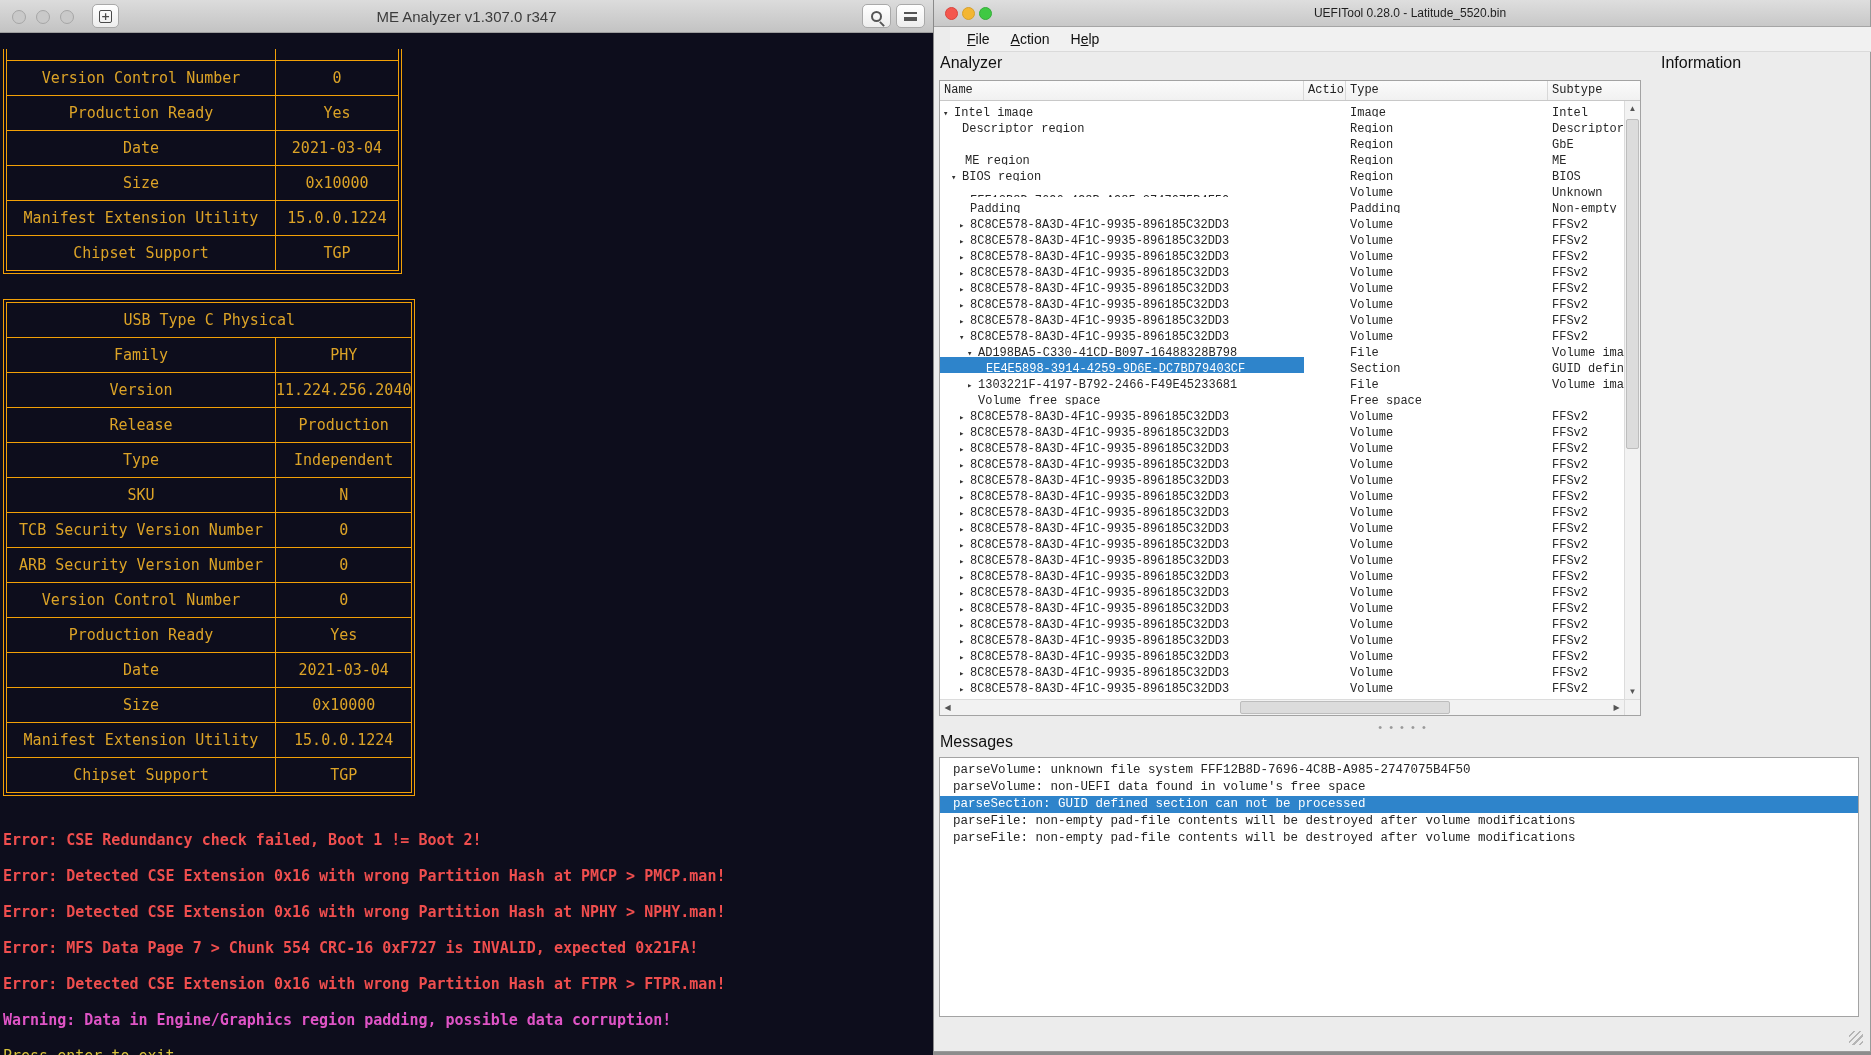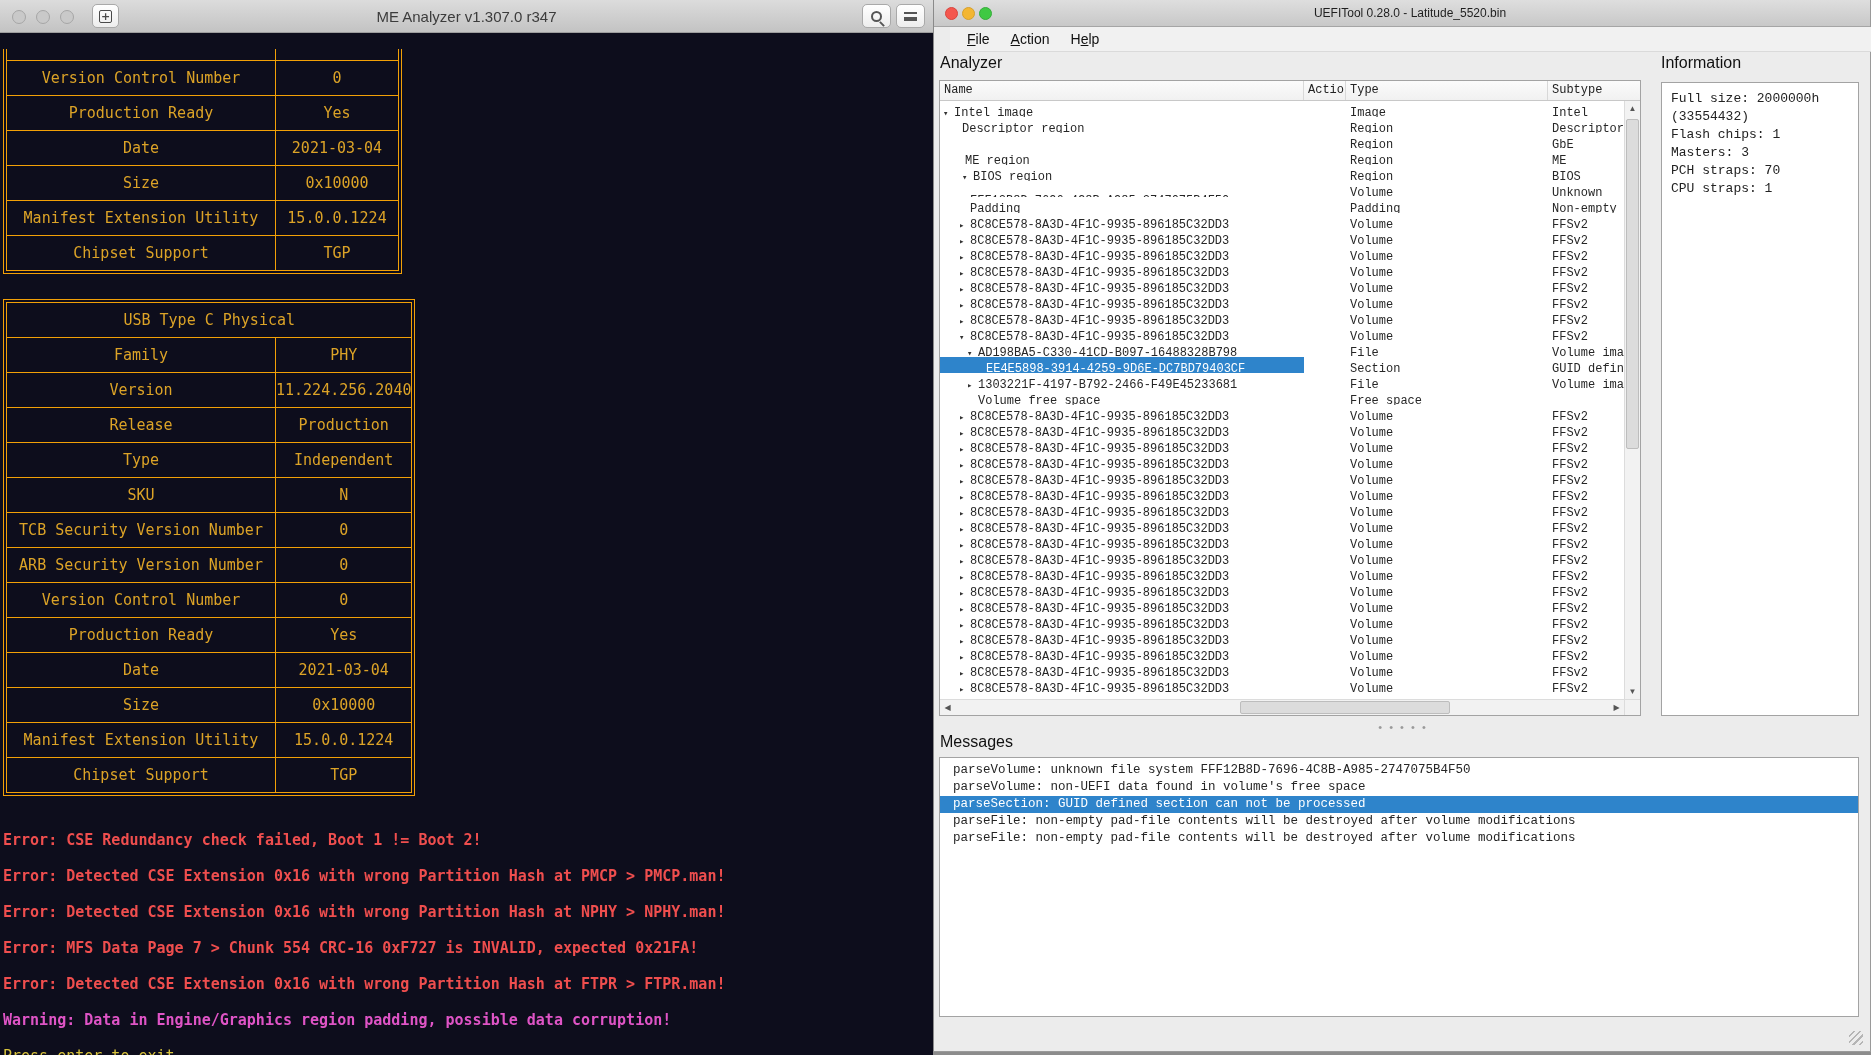--- a/index.html
+++ b/index.html
@@ -263,21 +263,21 @@
       <div class="th-cell" id="th-name">Name</div>
       <div class="th-cell" id="th-action">Action</div>
       <div class="th-cell" id="th-type">Type</div>
       <div class="th-cell" id="th-subtype">Subtype</div>
     </div>
     <div id="tree-rows">
         <div class="tree-row"><div class="cell-name" style="padding-left: 3px;"><span class="tw-arrow">▾</span><span>Intel image</span></div><div class="cell-action"></div><div class="cell-type">Image</div><div class="cell-subtype">Intel</div></div>
         <div class="tree-row"><div class="cell-name" style="padding-left: 11px;"><span class="tw-arrow"></span><span>Descriptor region</span></div><div class="cell-action"></div><div class="cell-type">Region</div><div class="cell-subtype">Descriptor</div></div>
         <div class="tree-row"><div class="cell-name" style="padding-left: 11px; margin-top: 36px;"><span class="tw-arrow"></span><span>GbE region</span></div><div class="cell-action"></div><div class="cell-type">Region</div><div class="cell-subtype">GbE</div></div>
         <div class="tree-row"><div class="cell-name" style="padding-left: 14px;"><span class="tw-arrow"></span><span>ME region</span></div><div class="cell-action"></div><div class="cell-type">Region</div><div class="cell-subtype">ME</div></div>
-        <div class="tree-row"><div class="cell-name" style="padding-left: 22px;"><span class="tw-arrow">▾</span><span>BIOS region</span></div><div class="cell-action"></div><div class="cell-type">Region</div><div class="cell-subtype">BIOS</div></div>
+        <div class="tree-row"><div class="cell-name" style="padding-left: 11px;"><span class="tw-arrow">▾</span><span>BIOS region</span></div><div class="cell-action"></div><div class="cell-type">Region</div><div class="cell-subtype">BIOS</div></div>
         <div class="tree-row"><div class="cell-name" style="padding-left: 19px; margin-top: 8px;"><span class="tw-arrow"></span><span>FFF12B8D-7696-4C8B-A985-2747075B4F50</span></div><div class="cell-action"></div><div class="cell-type">Volume</div><div class="cell-subtype">Unknown</div></div>
         <div class="tree-row"><div class="cell-name" style="padding-left: 19px;"><span class="tw-arrow"></span><span>Padding</span></div><div class="cell-action"></div><div class="cell-type">Padding</div><div class="cell-subtype">Non-empty</div></div>
         <div class="tree-row"><div class="cell-name" style="padding-left: 19px;"><span class="tw-arrow">▸</span><span>8C8CE578-8A3D-4F1C-9935-896185C32DD3</span></div><div class="cell-action"></div><div class="cell-type">Volume</div><div class="cell-subtype">FFSv2</div></div>
         <div class="tree-row"><div class="cell-name" style="padding-left: 19px;"><span class="tw-arrow">▸</span><span>8C8CE578-8A3D-4F1C-9935-896185C32DD3</span></div><div class="cell-action"></div><div class="cell-type">Volume</div><div class="cell-subtype">FFSv2</div></div>
         <div class="tree-row"><div class="cell-name" style="padding-left: 19px;"><span class="tw-arrow">▸</span><span>8C8CE578-8A3D-4F1C-9935-896185C32DD3</span></div><div class="cell-action"></div><div class="cell-type">Volume</div><div class="cell-subtype">FFSv2</div></div>
         <div class="tree-row"><div class="cell-name" style="padding-left: 19px;"><span class="tw-arrow">▸</span><span>8C8CE578-8A3D-4F1C-9935-896185C32DD3</span></div><div class="cell-action"></div><div class="cell-type">Volume</div><div class="cell-subtype">FFSv2</div></div>
         <div class="tree-row"><div class="cell-name" style="padding-left: 19px;"><span class="tw-arrow">▸</span><span>8C8CE578-8A3D-4F1C-9935-896185C32DD3</span></div><div class="cell-action"></div><div class="cell-type">Volume</div><div class="cell-subtype">FFSv2</div></div>
         <div class="tree-row"><div class="cell-name" style="padding-left: 19px;"><span class="tw-arrow">▸</span><span>8C8CE578-8A3D-4F1C-9935-896185C32DD3</span></div><div class="cell-action"></div><div class="cell-type">Volume</div><div class="cell-subtype">FFSv2</div></div>
         <div class="tree-row"><div class="cell-name" style="padding-left: 19px;"><span class="tw-arrow">▸</span><span>8C8CE578-8A3D-4F1C-9935-896185C32DD3</span></div><div class="cell-action"></div><div class="cell-type">Volume</div><div class="cell-subtype">FFSv2</div></div>
         <div class="tree-row"><div class="cell-name" style="padding-left: 19px;"><span class="tw-arrow">▾</span><span>8C8CE578-8A3D-4F1C-9935-896185C32DD3</span></div><div class="cell-action"></div><div class="cell-type">Volume</div><div class="cell-subtype">FFSv2</div></div>
@@ -311,23 +311,20 @@
     </div>
     <div class="scrollbar" id="tree-hscroll">
       <div class="sb-arrow" id="hleft">◀</div>
       <div id="hthumb"></div>
       <div class="sb-arrow" id="hright">▶</div>
     </div>
     <div class="abs" id="tree-scroll-corner"></div>
   </div>
 
   <div class="panel-label" id="information-label">Information</div>
-  <div class="white-box" id="info-box">
-    <div id="info-lines"><div>Full size: 2000000h</div><div>(33554432)</div><div>Flash chips: 1</div><div>Masters: 3</div><div>PCH straps: 70</div><div>CPU straps: 1</div></div>
-  </div>
 
   <div id="splitter-dots">• • • • •</div>
 
   <div class="panel-label" id="messages-label">Messages</div>
   <div class="white-box" id="messages-box">
     <div id="message-lines">
         <div class="msg-line">parseVolume: unknown file system FFF12B8D-7696-4C8B-A985-2747075B4F50</div>
         <div class="msg-line">parseVolume: non-UEFI data found in volume's free space</div>
         <div class="msg-line selected">parseSection: GUID defined section can not be processed</div>
         <div class="msg-line">parseFile: non-empty pad-file contents will be destroyed after volume modifications</div>

